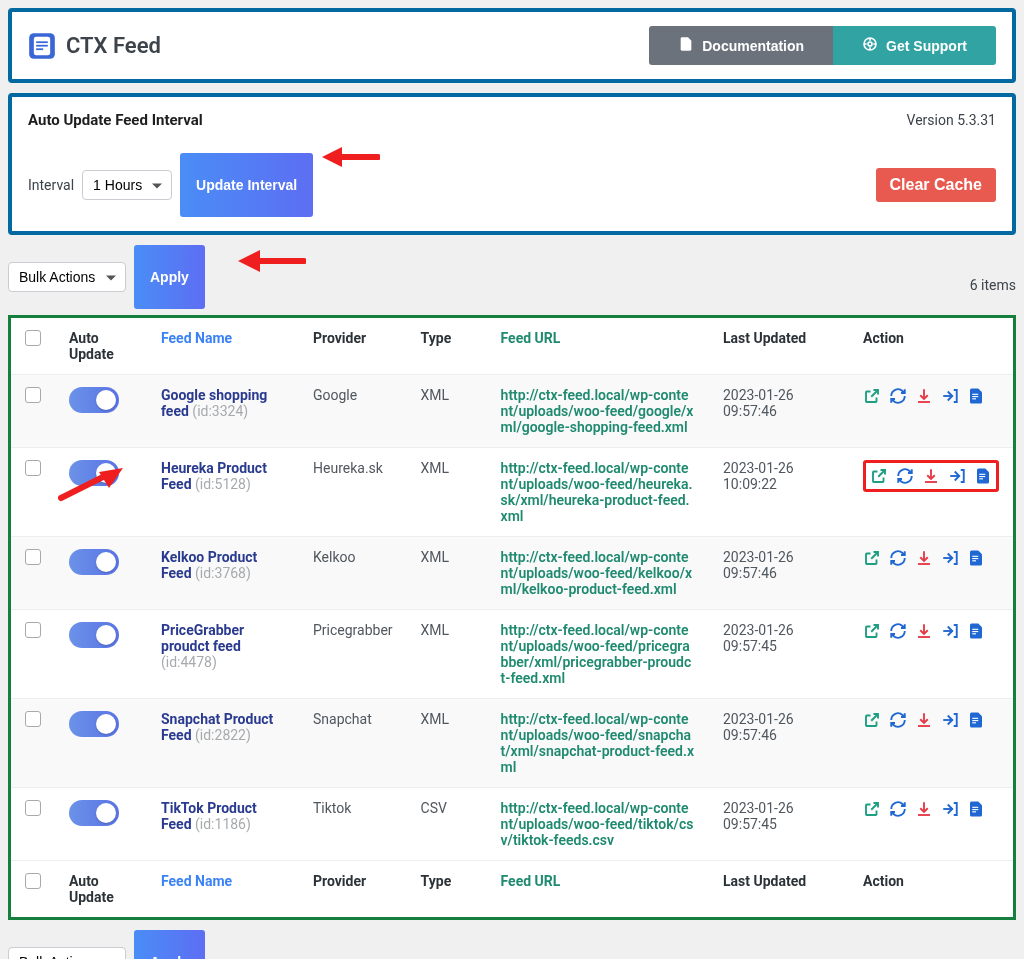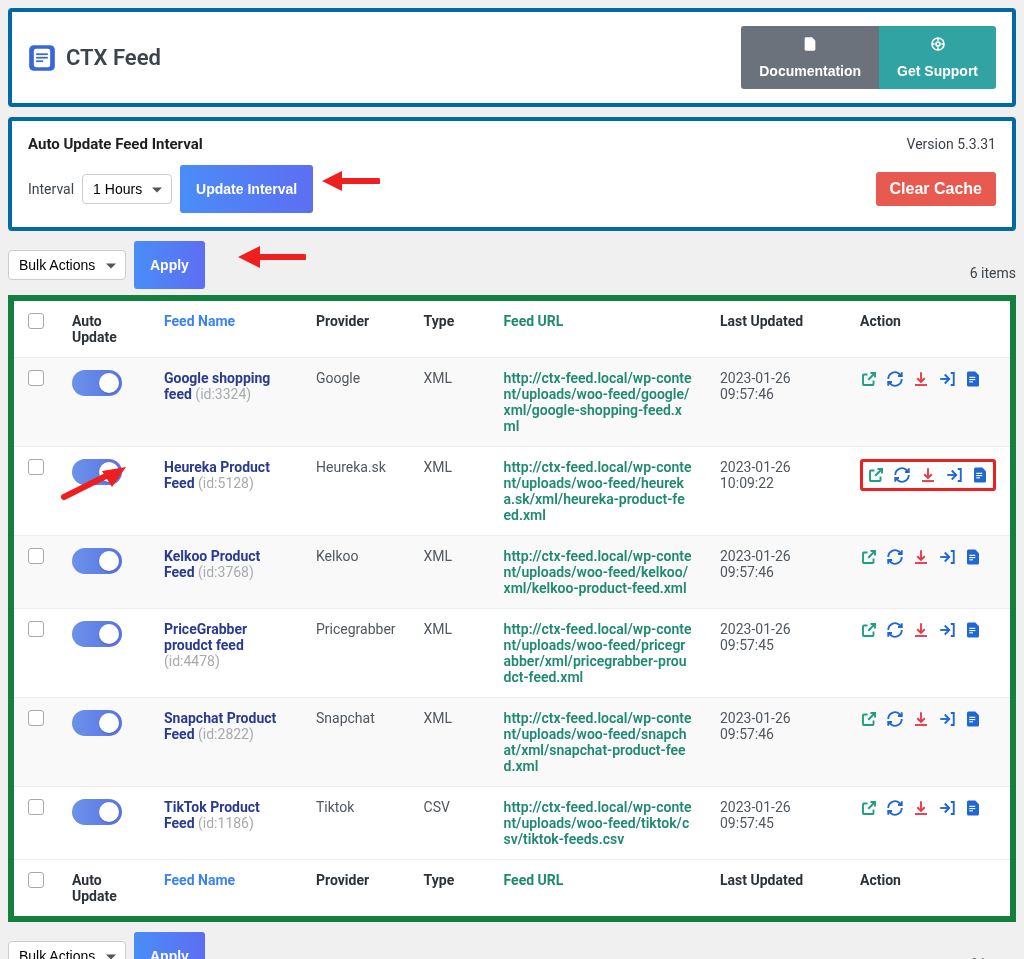--- a/index.html
+++ b/index.html
@@ -4,41 +4,41 @@
 <style>
 * { box-sizing: border-box; margin: 0; padding: 0; }
 body { font-family: -apple-system, BlinkMacSystemFont, "Segoe UI", Roboto, sans-serif; background: #f0f0f1; padding: 8px; color: #1e1e1e; }
 .page { max-width: 1024px; margin: 0 auto; }
 .card { background: #fff; border: 4px solid #0369a1; border-radius: 4px; margin-bottom: 10px; }
 .header-card { display: flex; align-items: center; justify-content: space-between; padding: 14px 16px; }
 .brand { display: flex; align-items: center; gap: 10px; }
 .brand-icon { width: 28px; height: 28px; display: inline-flex; }
 .brand-title { font-size: 22px; font-weight: 600; color: #3c434a; }
 .header-btns { display: flex; gap: 0; }
-.hbtn { display: inline-flex; align-items: center; gap: 8px; padding: 10px 18px; border: none; color: #fff; font-size: 14px; font-weight: 600; cursor: pointer; flex-direction: column; }
+.hbtn { display: inline-flex; align-items: center; gap: 8px; padding: 10px 29px; border: none; color: #fff; font-size: 14px; font-weight: 600; cursor: pointer; }
 .hbtn.doc { background: #6b727c; }
 .hbtn.vid { background: #ef4136; }
 .hbtn.sup { background: #31a3a3; border-radius: 0 3px 3px 0; }
 .hbtn.doc { border-radius: 3px 0 0 3px; }
 .settings-card { padding: 14px 16px; }
-.settings-top { display: flex; justify-content: space-between; align-items: center; margin-bottom: 12px; }
+.settings-top { display: flex; justify-content: space-between; align-items: center; margin-bottom: 24px; }
 .settings-title { font-size: 15px; font-weight: 700; color: #1e1e1e; }
 .version { color: #3c434a; font-size: 14px; }
 .settings-controls { display: flex; justify-content: space-between; align-items: center; }
 .interval-group { display: flex; align-items: center; gap: 8px; }
 .lbl { font-size: 14px; color: #3c434a; }
 .select { padding: 6px 28px 6px 10px; border: 1px solid #c9ccd0; border-radius: 4px; font-size: 14px; background: #fff; appearance: none; position: relative; }
 .select-wrap { position: relative; display: inline-block; }
 .select-wrap::after { content: ""; position: absolute; right: 10px; top: 50%; transform: translateY(-30%); border-left: 5px solid transparent; border-right: 5px solid transparent; border-top: 5px solid #555; pointer-events: none; }
-.btn-primary { background: linear-gradient(90deg, #4a8df6, #5d6ef3); color: #fff; border: none; padding: 16px 16px; border-radius: 3px; font-size: 14px; font-weight: 600; cursor: pointer; }
+.btn-primary { background: linear-gradient(90deg, #4a8df6, #5d6ef3); color: #fff; border: none; padding: 24px 16px; border-radius: 3px; font-size: 14px; font-weight: 600; cursor: pointer; }
 .btn-clear { background: #e85a4f; color: #fff; border: none; padding: 8px 14px; border-radius: 3px; font-size: 16px; font-weight: 600; cursor: pointer; }
 .bulk-row { display: flex; justify-content: space-between; align-items: center; margin: 10px 0 6px; }
 .bulk-left { display: flex; gap: 8px; align-items: center; }
 .count { font-size: 14px; color: #3c434a; margin-top: 16px; }
-.table { width: 100%; border-collapse: collapse; background: #fff; border: 6px solid #15803d; }
+.table { width: 100%; border-collapse: collapse; background: #fff; border: 3px solid #15803d; }
 .table th, .table td { padding: 12px 14px; text-align: left; vertical-align: top; font-size: 14px; border-bottom: 1px solid #eceef0; }
 .table thead th { color: #2c3338; font-weight: 700; }
 .table tfoot th { color: #2c3338; font-weight: 700; border-top: 1px solid #eceef0; border-bottom: none; }
 .table tbody tr:nth-child(odd) { background: #f9f9fa; }
 .col-check { width: 36px; }
 .col-auto { width: 92px; }
 .col-name { width: 152px; }
 .col-prov { width: 98px; }
 .col-type { width: 80px; }
 .col-url { }

